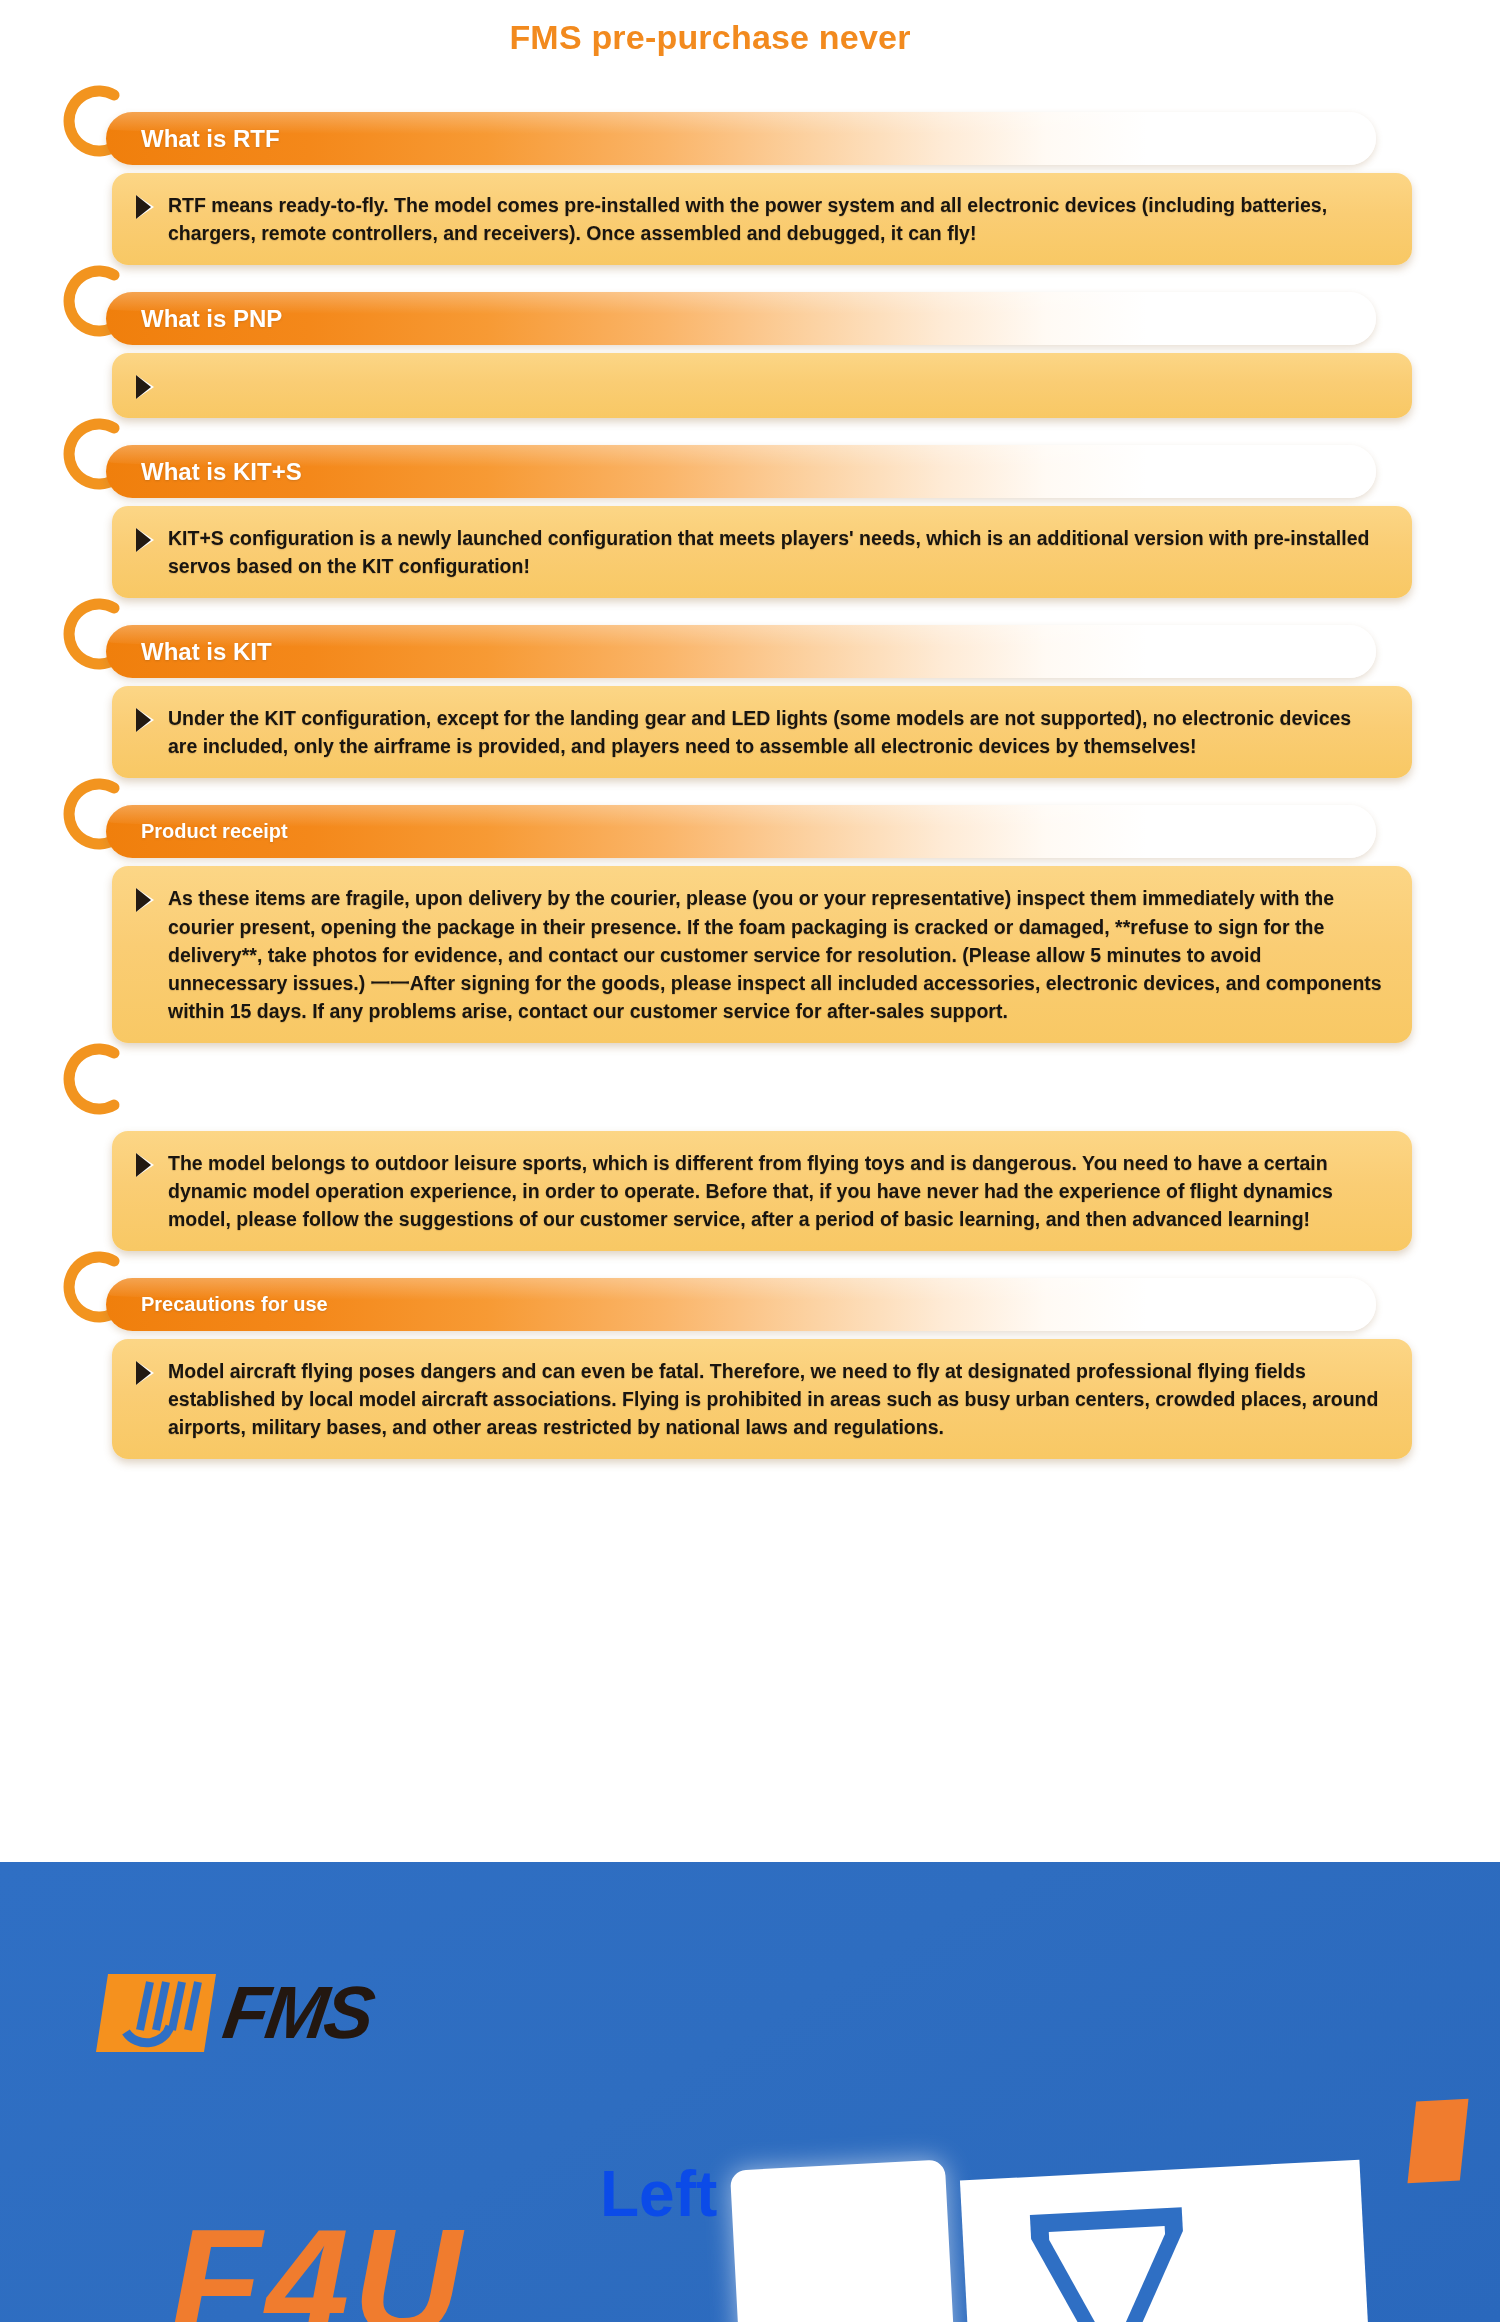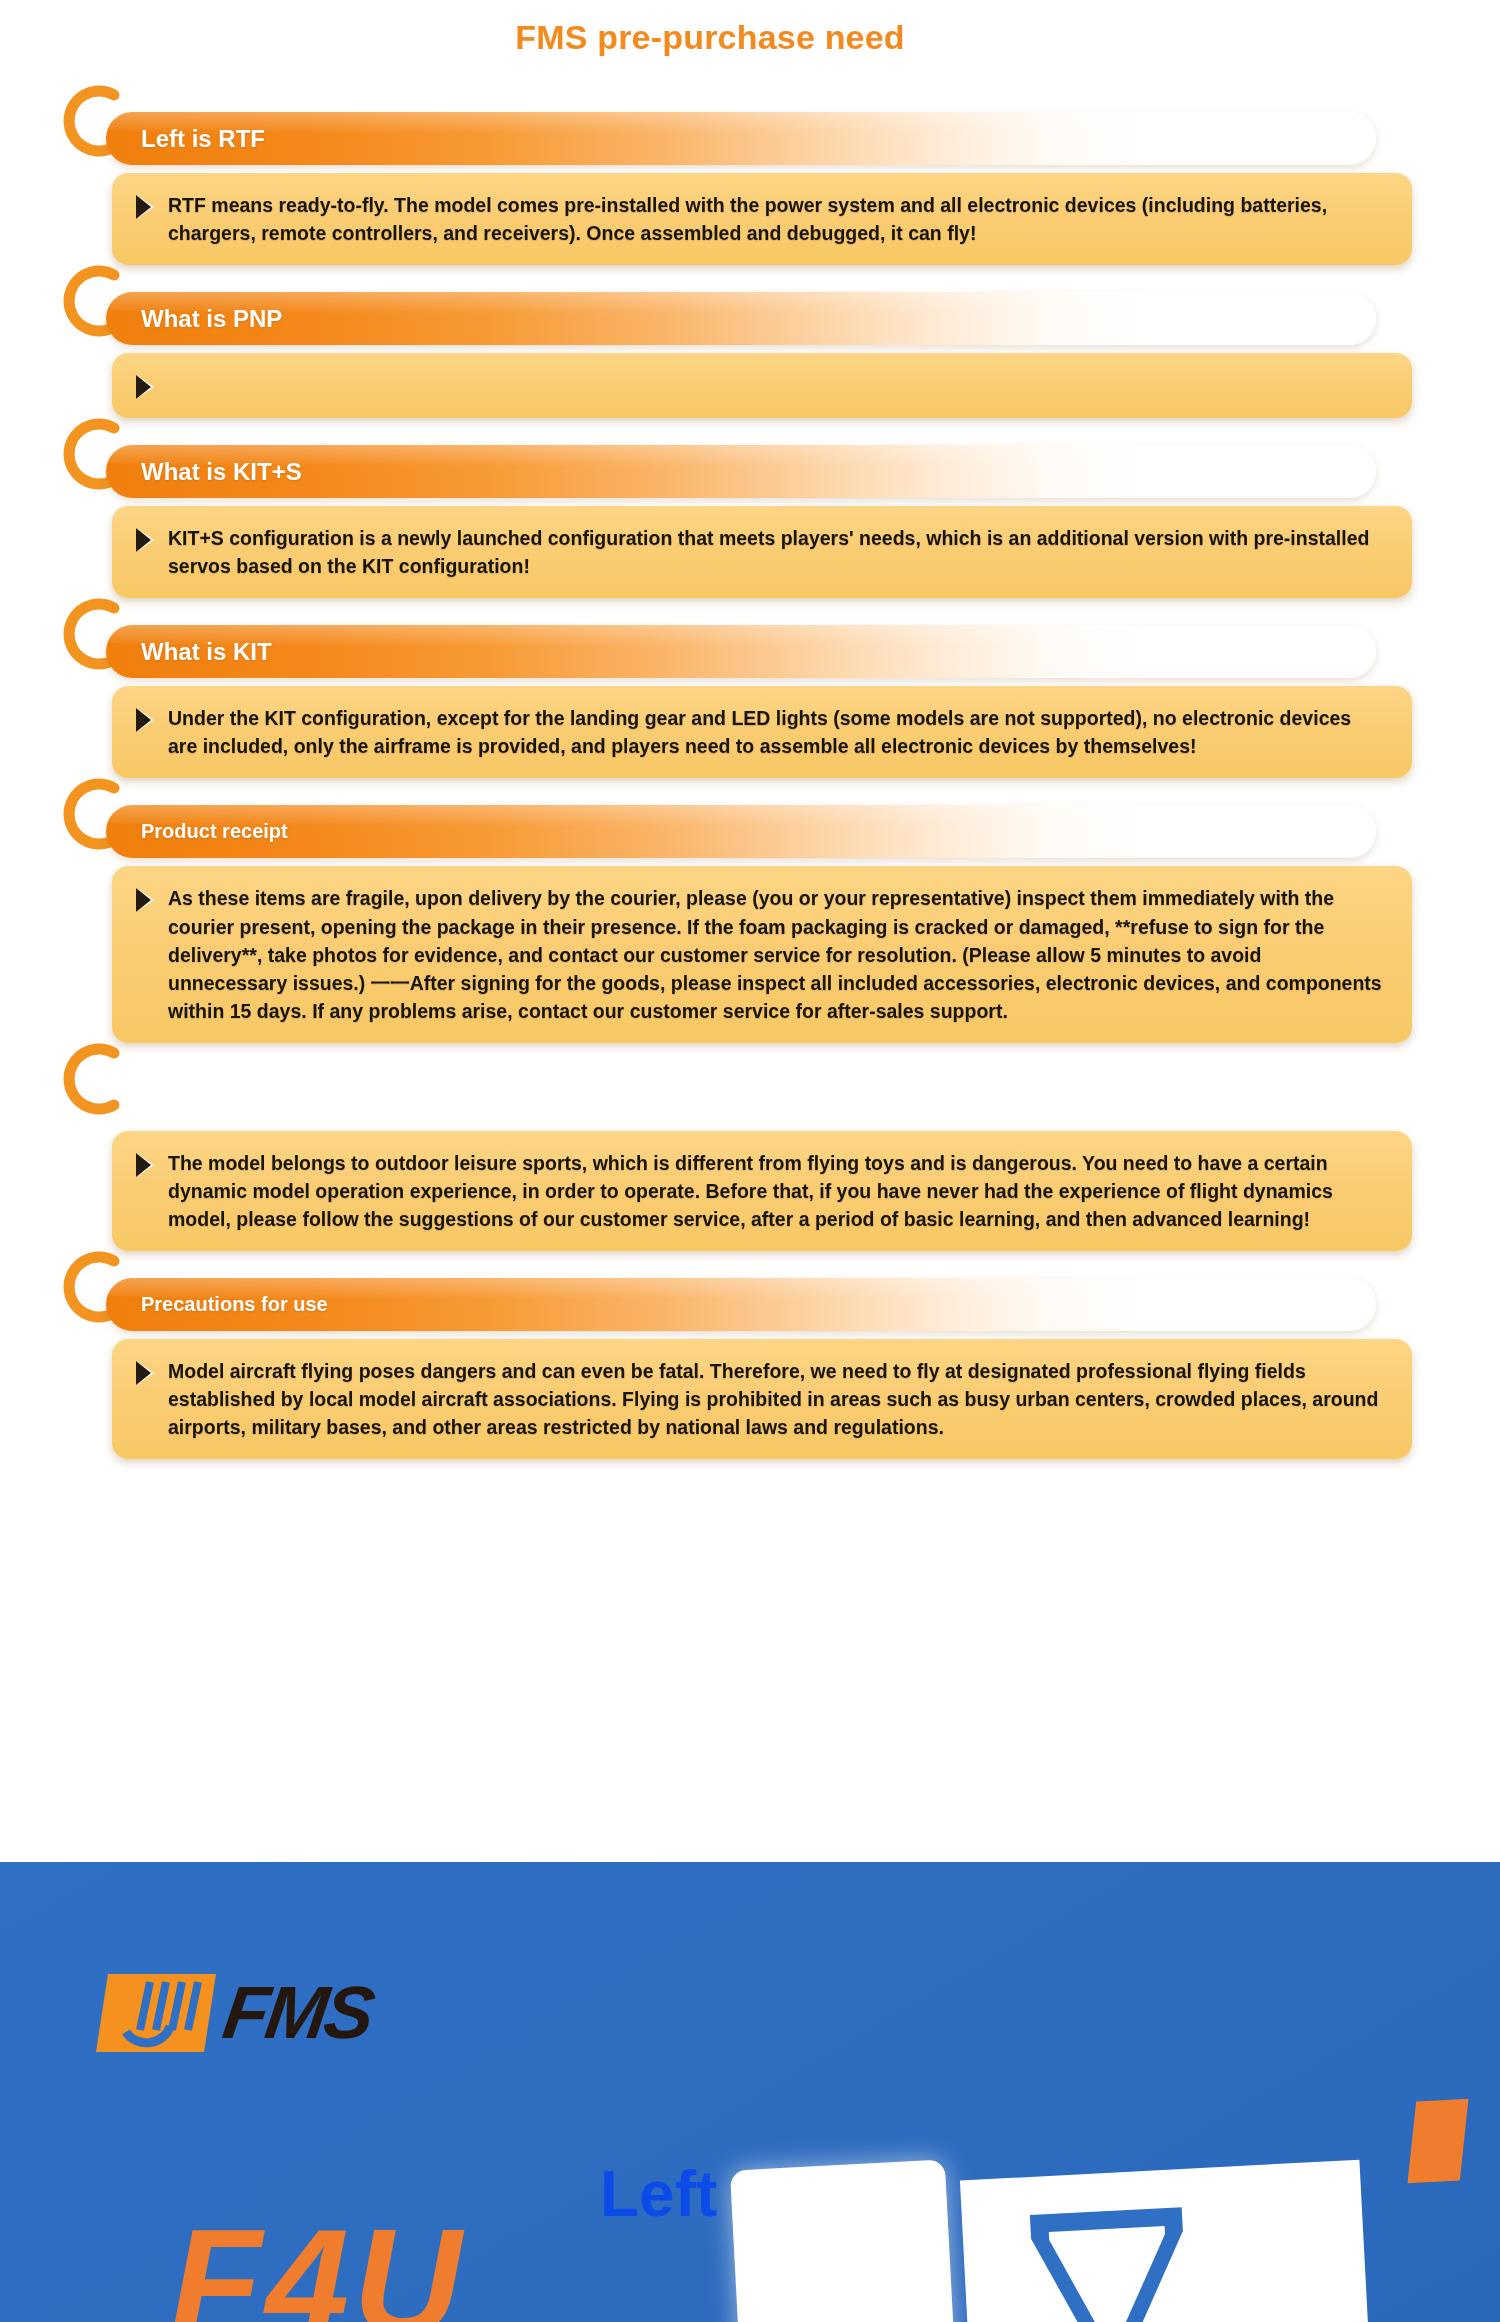--- a/index.html
+++ b/index.html
@@ -247,31 +247,31 @@
     line-height: 1;
     font-family: Liberation Sans, sans-serif;
     z-index: 5;
   }
 </style>
 </head>
 <body>
 
 <div class="page">
 
-  <div class="page-title">FMS pre-purchase need</div>
+  <div class="page-title">FMS pre-purchase never</div>
 
   <div class="content">
 
     <div class="section">
       <div class="section-head">
         <svg class="swoosh" viewBox="0 0 92 92">
           <path d="M70 22 A30 30 0 1 0 70 74" fill="none" stroke="#F2941F" stroke-width="11" stroke-linecap="round"></path>
         </svg>
         <div class="head-bar">
-          <span class="head-label big">Left is RTF</span>
+          <span class="head-label big">What is RTF</span>
         </div>
       </div>
       <div class="section-body">
         <svg class="bullet-triangle" viewBox="0 0 22 26">
           <polygon points="2,1 20,13 2,25" fill="#ffffff"></polygon>
           <polygon points="2,1 17,13 2,25" fill="#231a12"></polygon>
         </svg>
         <div class="body-text">RTF means ready-to-fly. The model comes pre-installed with the power system and all electronic devices (including batteries, chargers, remote controllers, and receivers). Once assembled and debugged, it can fly!</div>
       </div>
     </div>

